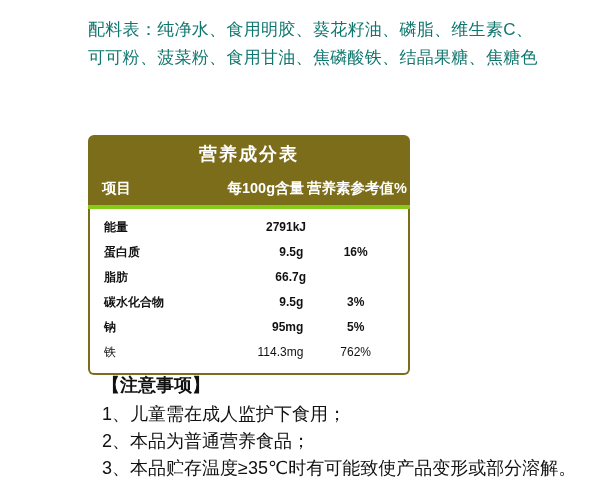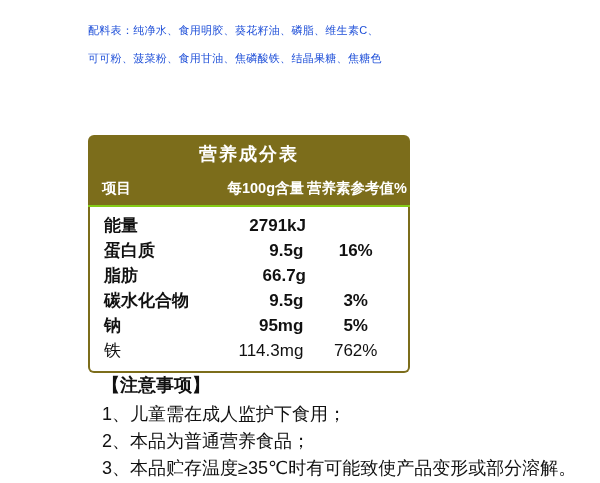--- a/index.html
+++ b/index.html
@@ -20,23 +20,23 @@
     height: 483px;
     box-sizing: border-box;
   }
 
   
   .ingredients {
     position: absolute;
     left: 88px;
     top: 16px;
     width: 470px;
-    font-size: 11px;
+    font-size: 17px;
     line-height: 28px;
-    color: #1d4ed8;
+    color: #0f766e;
     letter-spacing: 0.3px;
   }
   .ingredients .line {
     white-space: nowrap;
   }
 
   
   .nutrition {
     position: absolute;
     left: 88px;
@@ -55,37 +55,37 @@
     margin-top: 48px;
   }
   .nutri-subhead {
     background: #7c6d1b;
     color: #ffffff;
     font-size: 14.5px;
     font-weight: bold;
     display: flex;
     align-items: center;
     padding: 5px 0 7px 0;
-    border-bottom: 2px solid #84cc16;
+    border-bottom: 4px solid #84cc16;
   }
   .nutri-subhead .c1 { width: 108px; padding-left: 14px; box-sizing: border-box; }
   .nutri-subhead .c2 { width: 108px; text-align: right; box-sizing: border-box; }
   .nutri-subhead .c3 { width: 106px; text-align: center; box-sizing: border-box; }
 
   .nutri-body {
     border: 2px solid #7c6d1b;
     border-top: none;
     border-radius: 0 0 6px 6px;
     padding: 6px 0 8px 0;
     background: #ffffff;
   }
   .nutri-row {
     display: flex;
     align-items: flex-end;
-    font-size: 17px;
+    font-size: 12px;
     line-height: 25px;
     color: #111111;
   }
   .nutri-row .c1 { width: 108px; padding-left: 14px; box-sizing: border-box; }
   .nutri-row .c2 { width: 108px; text-align: right; box-sizing: border-box; }
   .nutri-row .c3 { width: 106px; text-align: center; box-sizing: border-box; }
   .nutri-row.bold .c1,
   .nutri-row.bold .c2,
   .nutri-row.bold .c3 { font-weight: bold; }
 

